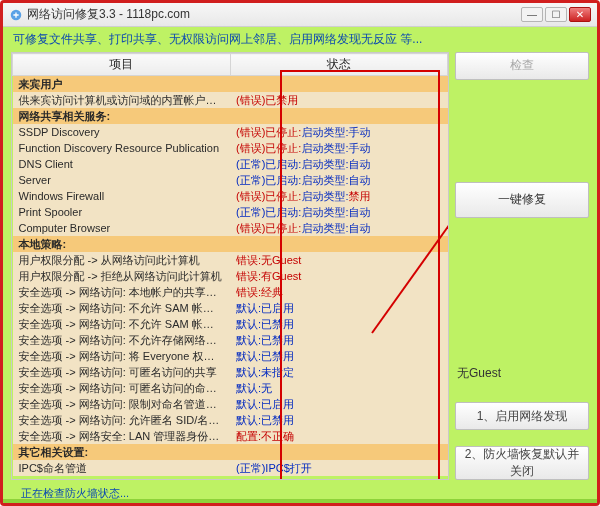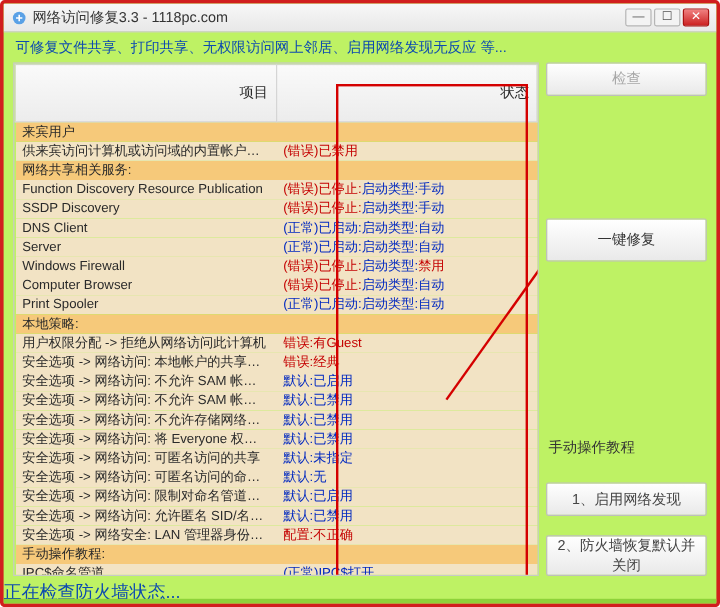--- a/index.html
+++ b/index.html
@@ -16,36 +16,36 @@
   .frame{width:600px;height:506px;border:3px solid var(--frame-red);border-radius:4px;position:relative;background:#bef264;overflow:hidden}
   .titlebar{height:24px;background:linear-gradient(#f7f7f7,#e8e8e8);display:flex;align-items:center;padding:0 6px;border-bottom:1px solid #cfcfcf}
   .titlebar .icon{width:14px;height:14px;margin-right:4px;display:flex}
   .titlebar .title{flex:1;font-size:12px;color:#333}
   .winbtn{width:22px;height:15px;border:1px solid #b5b5b5;border-radius:2px;margin-left:2px;display:flex;align-items:center;justify-content:center;font-size:10px;line-height:1;background:#f3f3f3;color:#555}
   .winbtn.close{background:linear-gradient(#f08080,#c22);color:#fff;border-color:#a11}
   .banner{padding:4px 10px 4px 10px;color:#0c4ab0;font-size:12px}
   .content{display:flex;gap:6px;padding:0 8px 4px 8px;height:calc(100% - 24px - 26px - 18px)}
   .tablewrap{flex:1;position:relative;border:1px solid #c9c9c9;overflow:hidden}
   .tbl{width:100%;border-collapse:collapse;table-layout:fixed}
-  .tbl th{background:linear-gradient(#fafafa,#ececec);text-align:right;border:1px solid #d5d5d5;padding:15px 6px;font-weight:normal;font-size:12px}
+  .tbl th{background:linear-gradient(#fafafa,#ececec);text-align:center;border:1px solid #d5d5d5;padding:2px 6px;font-weight:normal;font-size:12px}
   .tbl th:first-child{width:50%}
   .tbl td{padding:1px 6px;font-size:11px;line-height:14px;white-space:nowrap;overflow:hidden;text-overflow:ellipsis;border:none}
-  tr.section td{background:var(--section-bg);font-weight:normal}
+  tr.section td{background:var(--section-bg);font-weight:bold}
   tr.tan td{background:var(--tan-row)}
   .statuscell span.seg{}
   .red{color:#c40000}
   .blue{color:#0028c0}
   .overlaybox{position:absolute;top:17px;left:268px;width:160px;height:430px;border:2px solid #d40000;pointer-events:none}
   .arrow{position:absolute;pointer-events:none}
   .sidebar{width:134px;display:flex;flex-direction:column;gap:16px}
   .sbtn{height:34px;border:1px solid #bfbfbf;background:linear-gradient(#fff,#e9e9e9);border-radius:2px;display:flex;align-items:center;justify-content:center;font-size:12px;color:#444}
   .sbtn.primary{height:44px;color:#333}
   .sbtn[disabled]{color:var(--disabled)}
   .sidehdr{font-size:12px;color:#333;padding:4px 2px}
-  .footerbar{height:18px;padding:0 0;display:flex;align-items:center;font-size:15px;color:#0c4ab0}
+  .footerbar{height:18px;padding:0 18px;display:flex;align-items:center;font-size:11px;color:#0c4ab0}
   .progress{position:absolute;bottom:0;left:0;right:0;height:4px;background:#8ed23a}
 </style>
 </head>
 <body>
 
 <div class="frame">
   <div class="titlebar">
     <span class="icon">
       <svg viewBox="0 0 16 16" width="14" height="14">
           <circle cx="8" cy="8" r="6" fill="#5aa1e6"></circle>
@@ -74,49 +74,53 @@
               <td colspan="2">来宾用户</td>
             </tr>
             <tr class="tan">
               <td>供来宾访问计算机或访问域的内置帐户Guest</td>
               <td class="statuscell"><span class="seg red">(错误)已禁用</span></td>
             </tr>
             <tr class="section">
               <td colspan="2">网络共享相关服务:</td>
             </tr>
             <tr class="tan">
-              <td>Function Discovery Resource Publication</td>
+              <td>SSDP Discovery</td>
               <td class="statuscell"><span class="seg red">(错误)已停止:</span><span class="seg blue">启动类型:</span><span class="seg blue">手动</span></td>
             </tr>
             <tr class="tan">
-              <td>SSDP Discovery</td>
+              <td>Function Discovery Resource Publication</td>
               <td class="statuscell"><span class="seg red">(错误)已停止:</span><span class="seg blue">启动类型:</span><span class="seg blue">手动</span></td>
             </tr>
             <tr class="tan">
               <td>DNS Client</td>
               <td class="statuscell"><span class="seg blue">(正常)已启动:</span><span class="seg blue">启动类型:</span><span class="seg blue">自动</span></td>
             </tr>
             <tr class="tan">
               <td>Server</td>
               <td class="statuscell"><span class="seg blue">(正常)已启动:</span><span class="seg blue">启动类型:</span><span class="seg blue">自动</span></td>
             </tr>
             <tr class="tan">
               <td>Windows Firewall</td>
               <td class="statuscell"><span class="seg red">(错误)已停止:</span><span class="seg blue">启动类型:</span><span class="seg red">禁用</span></td>
             </tr>
             <tr class="tan">
+              <td>Print Spooler</td>
+              <td class="statuscell"><span class="seg blue">(正常)已启动:</span><span class="seg blue">启动类型:</span><span class="seg blue">自动</span></td>
+            </tr>
+            <tr class="tan">
               <td>Computer Browser</td>
               <td class="statuscell"><span class="seg red">(错误)已停止:</span><span class="seg blue">启动类型:</span><span class="seg blue">自动</span></td>
             </tr>
-            <tr class="tan">
-              <td>Print Spooler</td>
-              <td class="statuscell"><span class="seg blue">(正常)已启动:</span><span class="seg blue">启动类型:</span><span class="seg blue">自动</span></td>
-            </tr>
             <tr class="section">
               <td colspan="2">本地策略:</td>
+            </tr>
+            <tr class="tan">
+              <td>用户权限分配 -&gt; 从网络访问此计算机</td>
+              <td class="statuscell"><span class="seg red">错误:无Guest</span></td>
             </tr>
             <tr class="tan">
               <td>用户权限分配 -&gt; 拒绝从网络访问此计算机</td>
               <td class="statuscell"><span class="seg red">错误:有Guest</span></td>
             </tr>
             <tr class="tan">
               <td>安全选项 -&gt; 网络访问: 本地帐户的共享和安全模型</td>
               <td class="statuscell"><span class="seg red">错误:经典</span></td>
             </tr>
             <tr class="tan">
@@ -149,21 +153,21 @@
             </tr>
             <tr class="tan">
               <td>安全选项 -&gt; 网络访问: 允许匿名 SID/名称转换</td>
               <td class="statuscell"><span class="seg blue">默认:已禁用</span></td>
             </tr>
             <tr class="tan">
               <td>安全选项 -&gt; 网络安全: LAN 管理器身份验证级别</td>
               <td class="statuscell"><span class="seg red">配置:不正确</span></td>
             </tr>
             <tr class="section">
-              <td colspan="2">手动操作教程:</td>
+              <td colspan="2">其它相关设置:</td>
             </tr>
             <tr class="tan">
               <td>IPC$命名管道</td>
               <td class="statuscell"><span class="seg blue">(正常)IPC$打开</span></td>
             </tr>
           </tbody>
       </table>
       <div class="overlaybox"></div>
       <svg class="arrow" style="top:130px;left:350px" width="120" height="160">
         <defs>
@@ -173,21 +177,21 @@
           </defs>
         <line x1="10" y1="150" x2="110" y2="10" stroke="#d40000" stroke-width="2" marker-end="url(#ah)"></line>
       </svg>
     </div>
 
     <div class="sidebar">
       <button class="sbtn" disabled="">检查</button>
       <div style="height:88px"></div>
       <button class="sbtn primary">一键修复</button>
       <div style="height:140px"></div>
-      <div class="sidehdr">手动操作教程</div>
+      <div class="sidehdr">无Guest</div>
       <button class="sbtn">1、启用网络发现</button>
       <button class="sbtn">2、防火墙恢复默认并关闭</button>
     </div>
   </div>
 
   <div class="footerbar">正在检查防火墙状态...</div>
   <div class="progress"></div>
 </div>
 
 </body></html>

